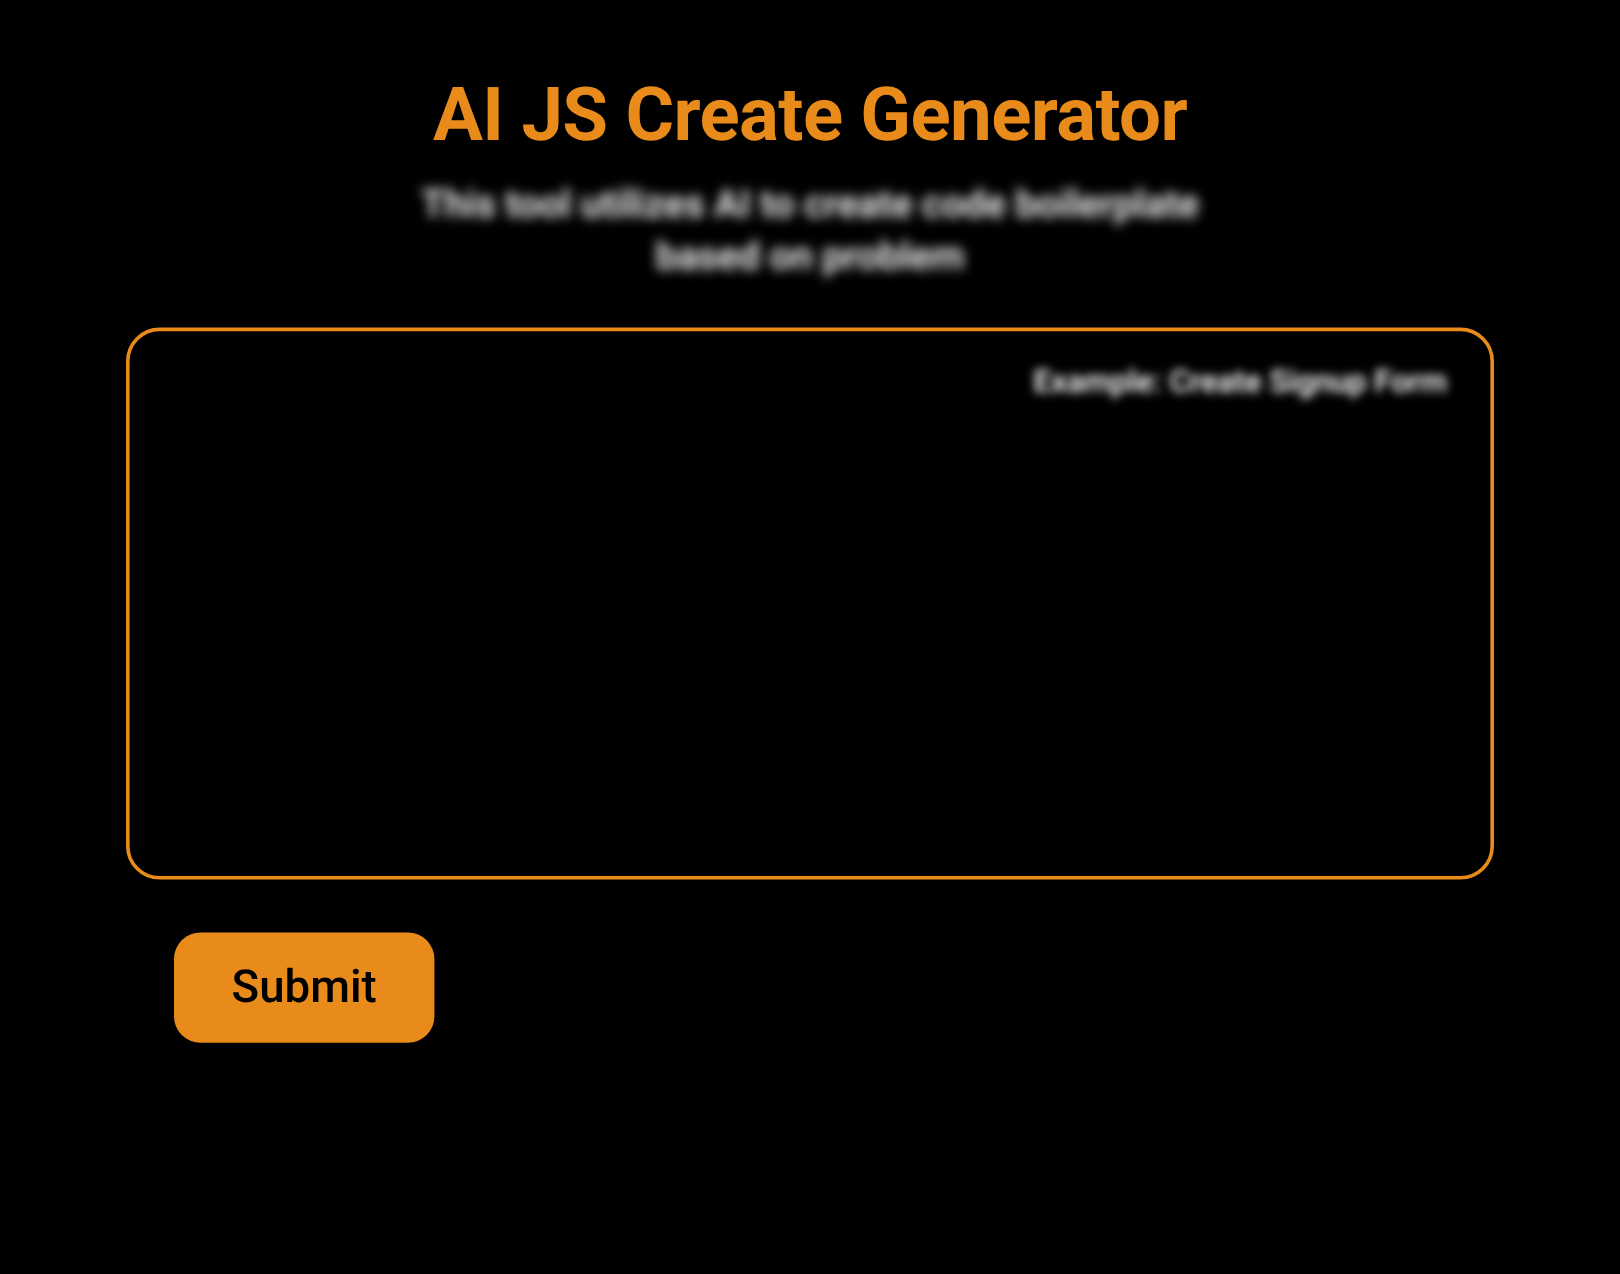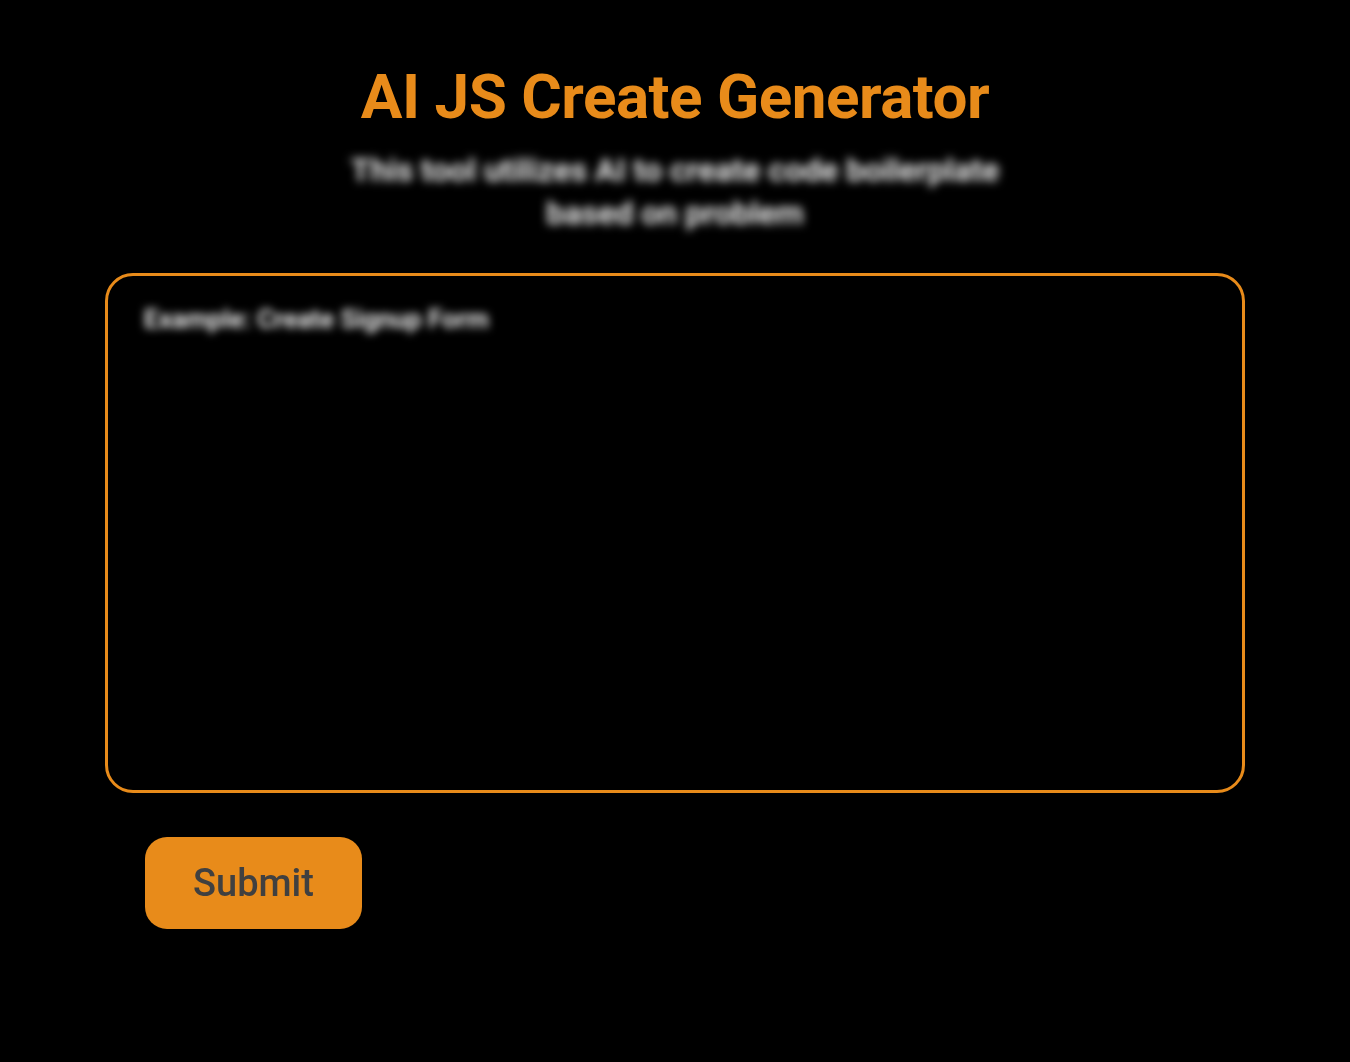--- a/index.html
+++ b/index.html
@@ -30,43 +30,44 @@
       font-size: 32px;
       font-weight: 600;
       text-align: center;
       line-height: 1.35;
       filter: blur(5px);
       margin-bottom: 38px;
       max-width: 700px;
     }
     .input-area {
       width: 1140px;
-      height: 520px;
+      height: 460px;
       background: transparent;
       border: 3px solid #E88B1A;
       border-radius: 28px;
       padding: 28px 36px;
       color: #ffffff;
       font-size: 26px;
       font-weight: 600;
       font-family: inherit;
       resize: none;
       outline: none;
+      text-align: right;
     }
     .input-area::placeholder {
       color: #ffffff;
       filter: blur(4px);
       opacity: 1;
     }
     .submit-btn {
       align-self: flex-start;
       margin-left: 145px;
       margin-top: 44px;
       background: #E88B1A;
-      color: #404040;
+      color: #000000;
       border: none;
       border-radius: 22px;
       padding: 24px 48px;
       font-size: 38px;
       font-weight: 500;
       font-family: inherit;
       cursor: pointer;
     }
   </style>
 </head>

